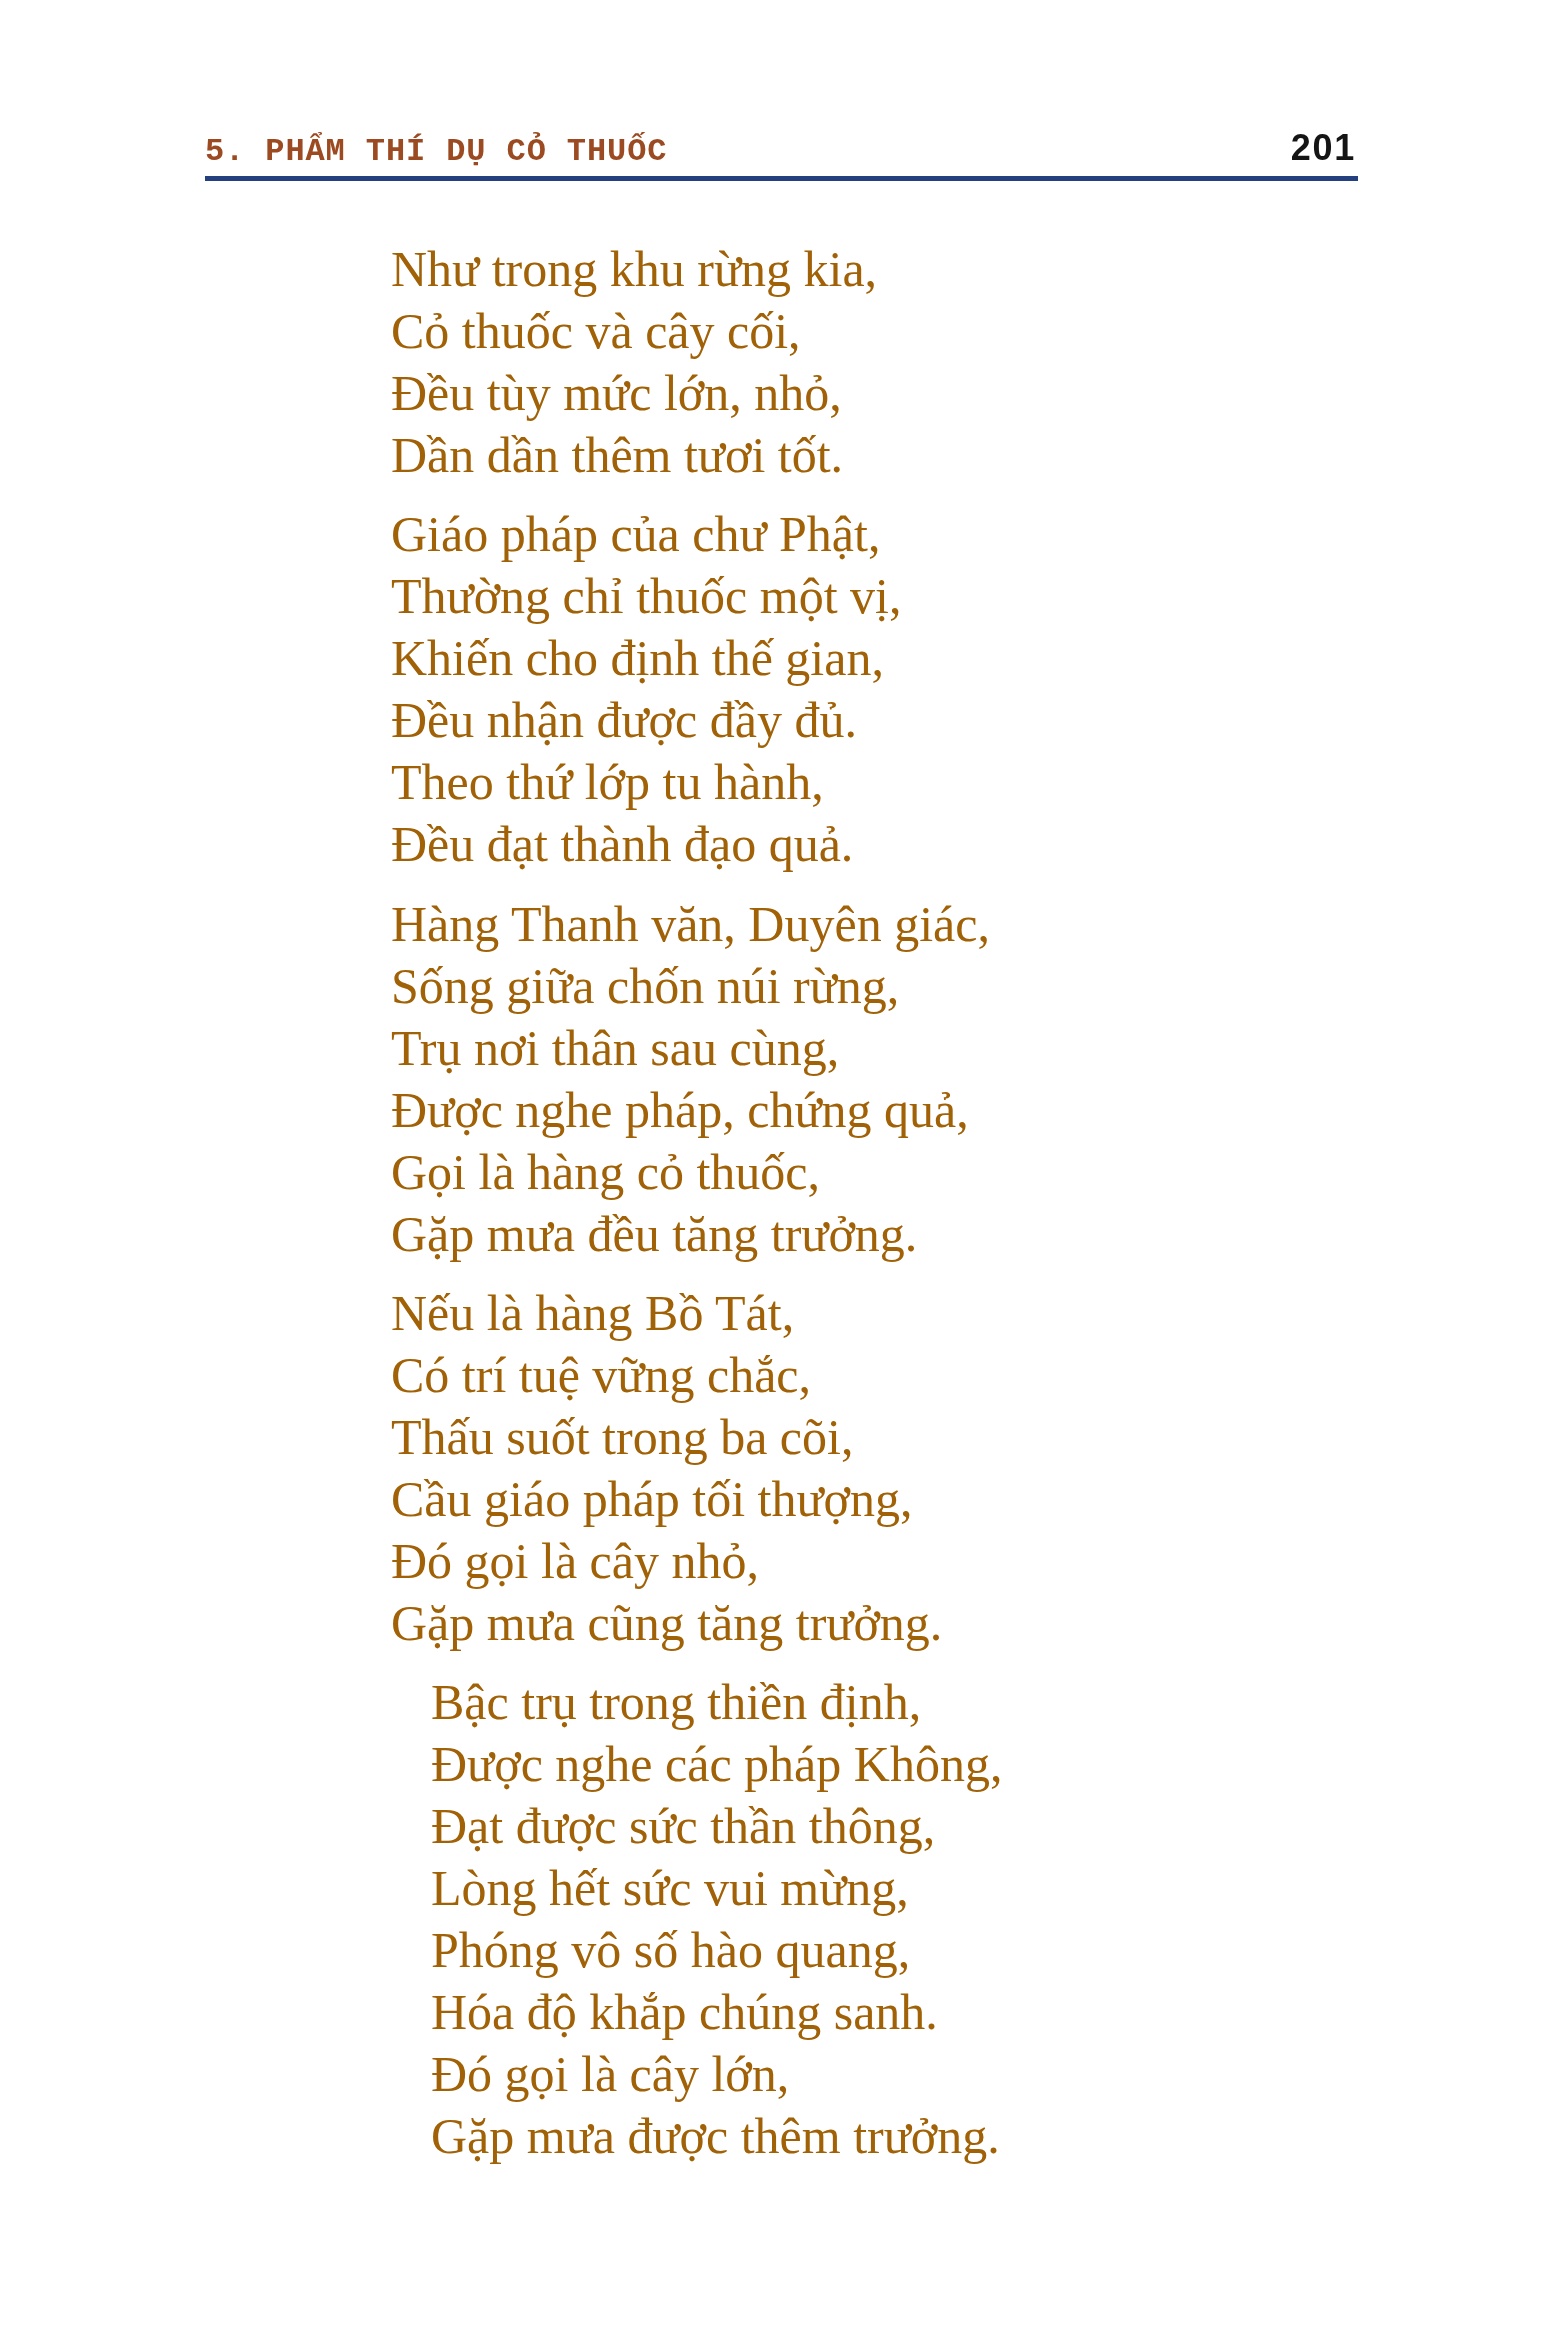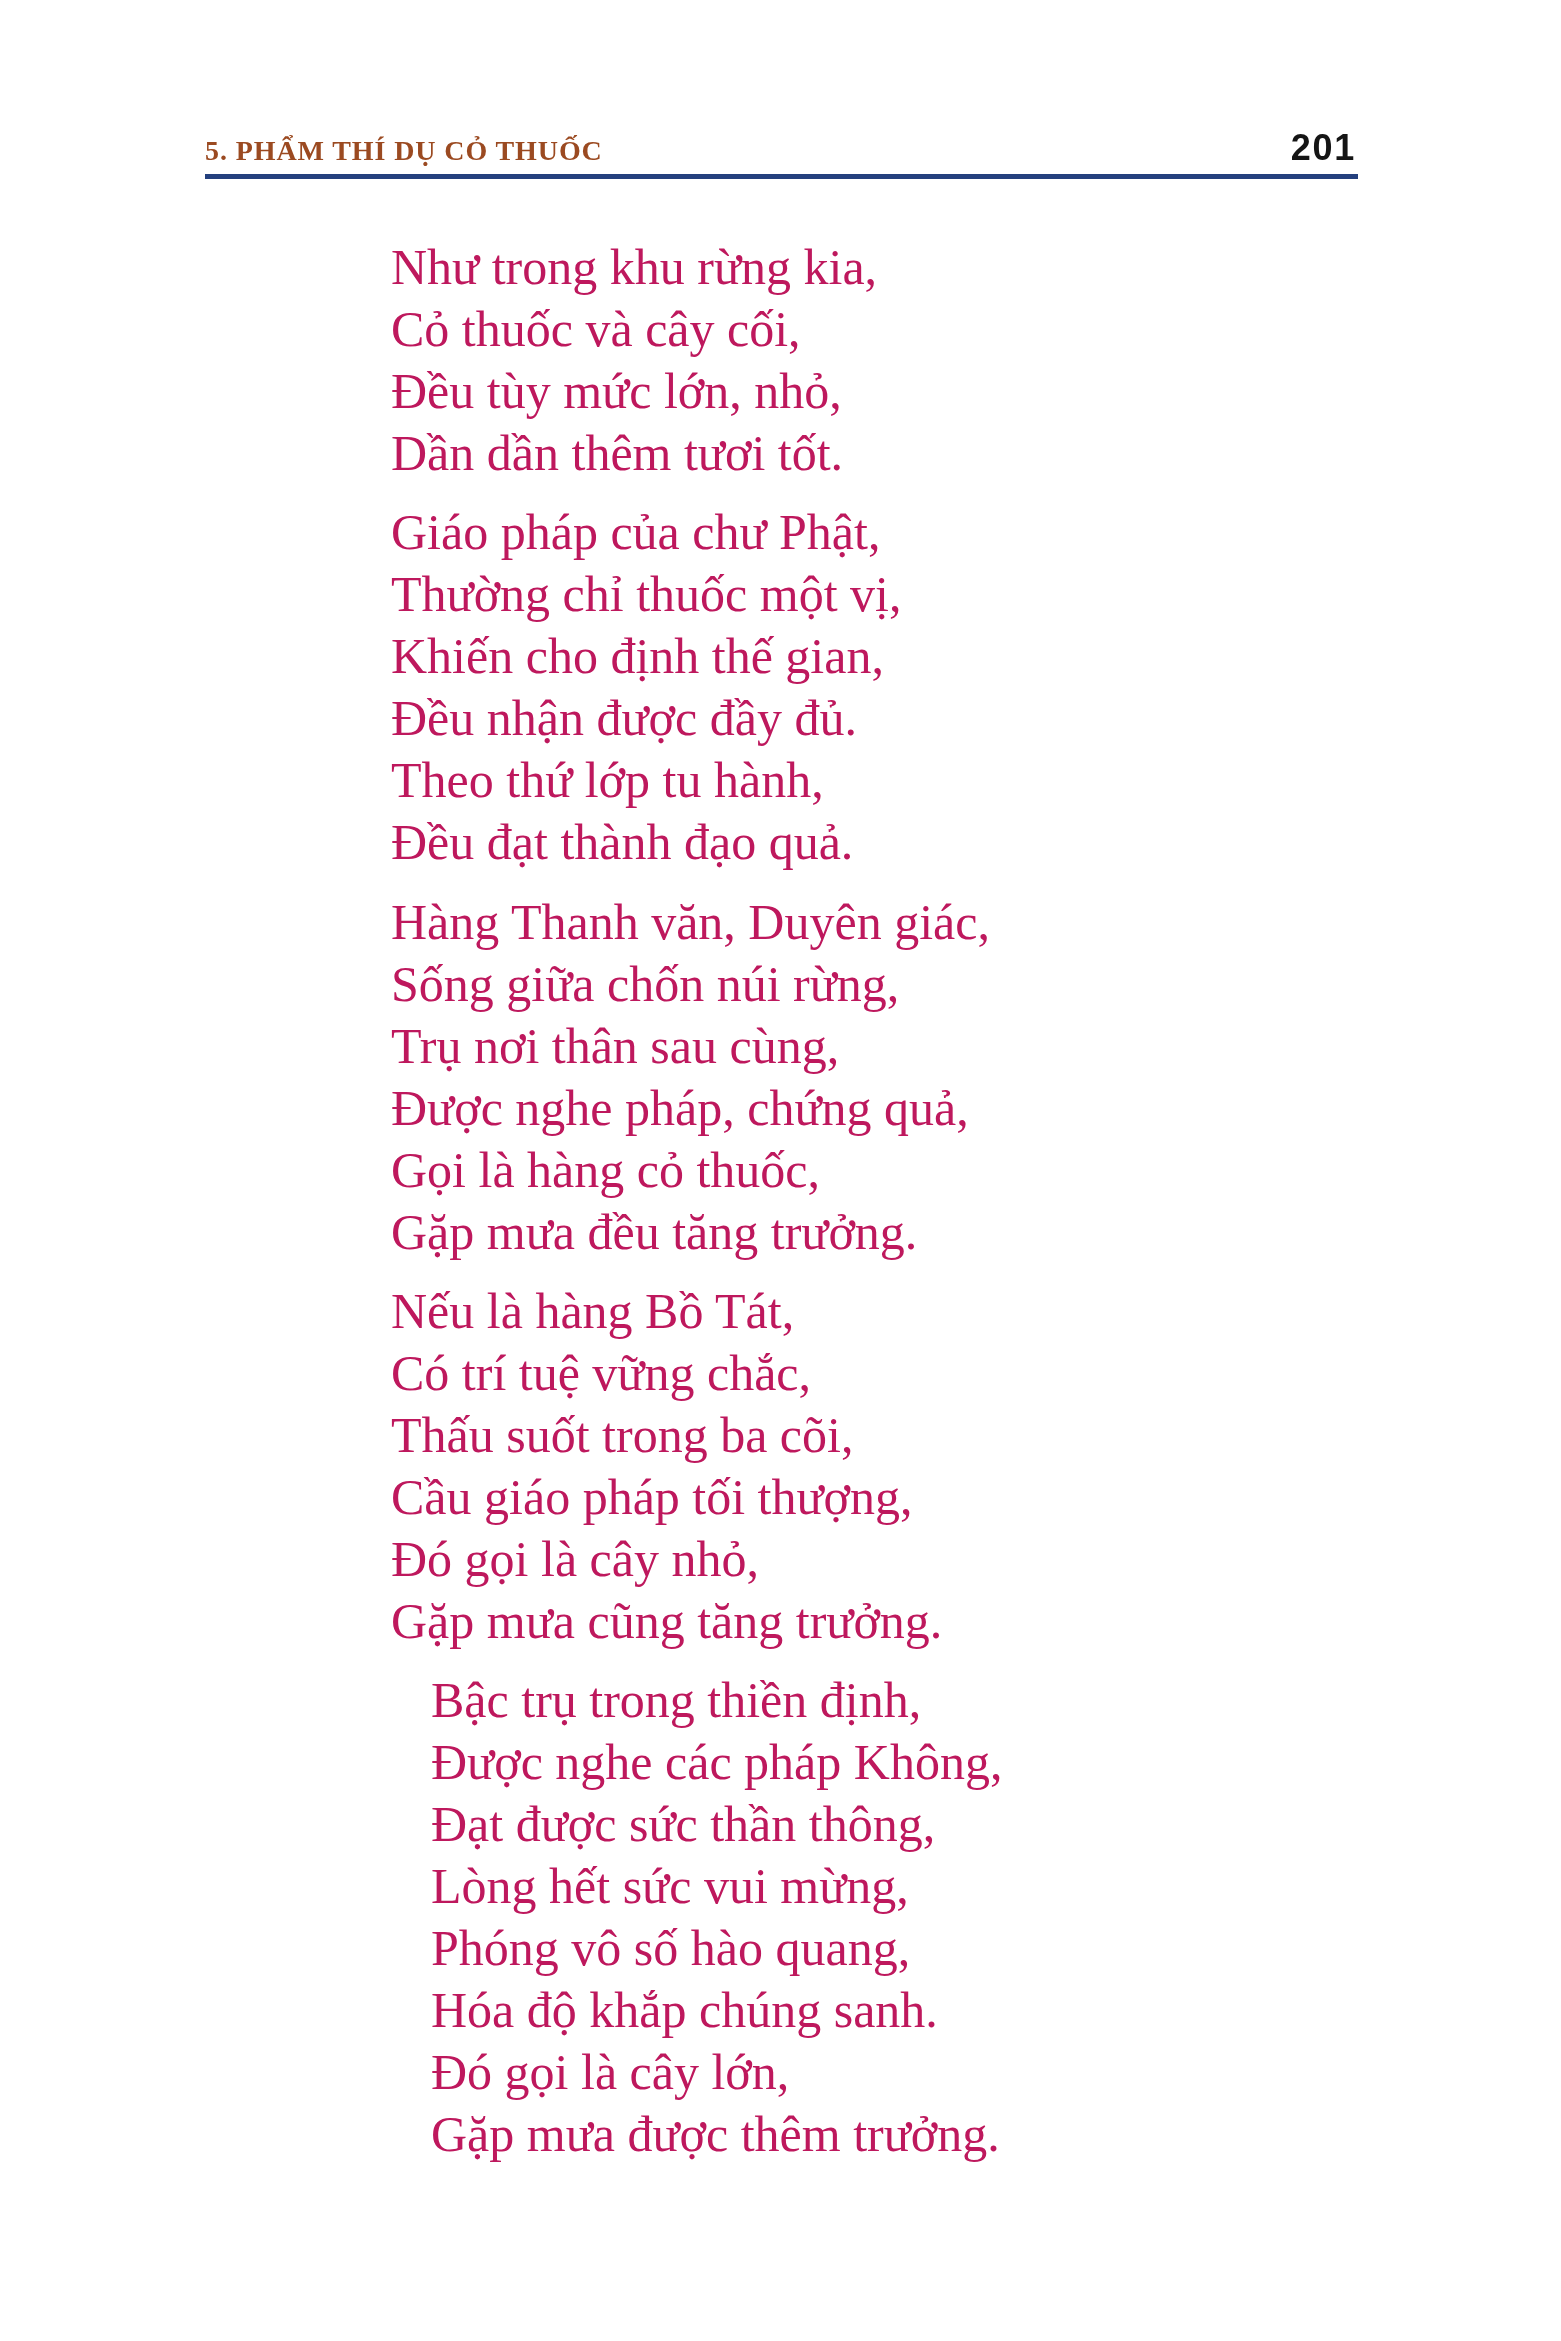--- a/index.html
+++ b/index.html
@@ -20,23 +20,23 @@
     left: 205px;
     top: 130px;
     width: 1153px;
   }
   .header-row {
     display: flex;
     justify-content: space-between;
     align-items: baseline;
   }
   .chapter-title {
-    font-family: Liberation Serif, serif;
+    font-family: Liberation Mono, monospace;
     font-weight: bold;
-    font-size: 28px;
+    font-size: 32px;
     line-height: 1;
     letter-spacing: 0.9px;
     color: #9B4A21;
     white-space: nowrap;
   }
   .page-number {
     font-family: "Liberation Sans", "DejaVu Sans", sans-serif;
     font-weight: bold;
     font-size: 36px;
     line-height: 1;
@@ -47,21 +47,21 @@
   .header-rule {
     height: 5.2px;
     background: #24407E;
     margin-top: 7.8px;
   }
   .verses {
     margin-left: 186px;
     margin-top: 57px;
     font-size: 50px;
     line-height: 62px;
-    color: #be185d;
+    color: #a16207;
   }
   .stanza {
     margin: 0 0 17.3px 0;
   }
   .stanza:last-child {
     margin-bottom: 0;
     margin-left: 40px;
   }
   .line {
     white-space: nowrap;

